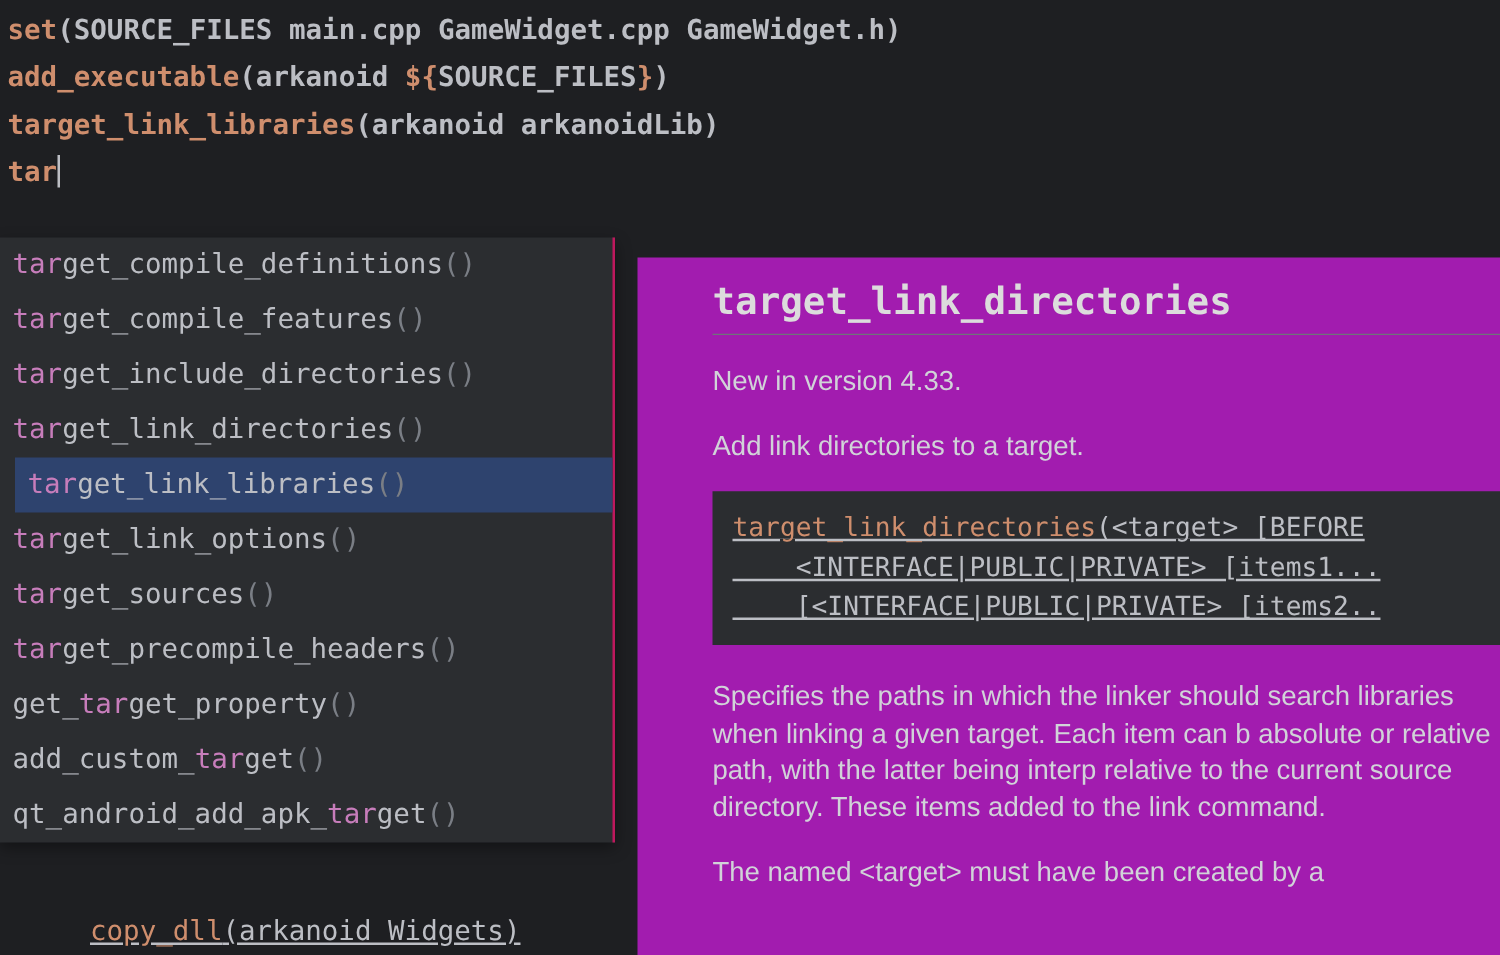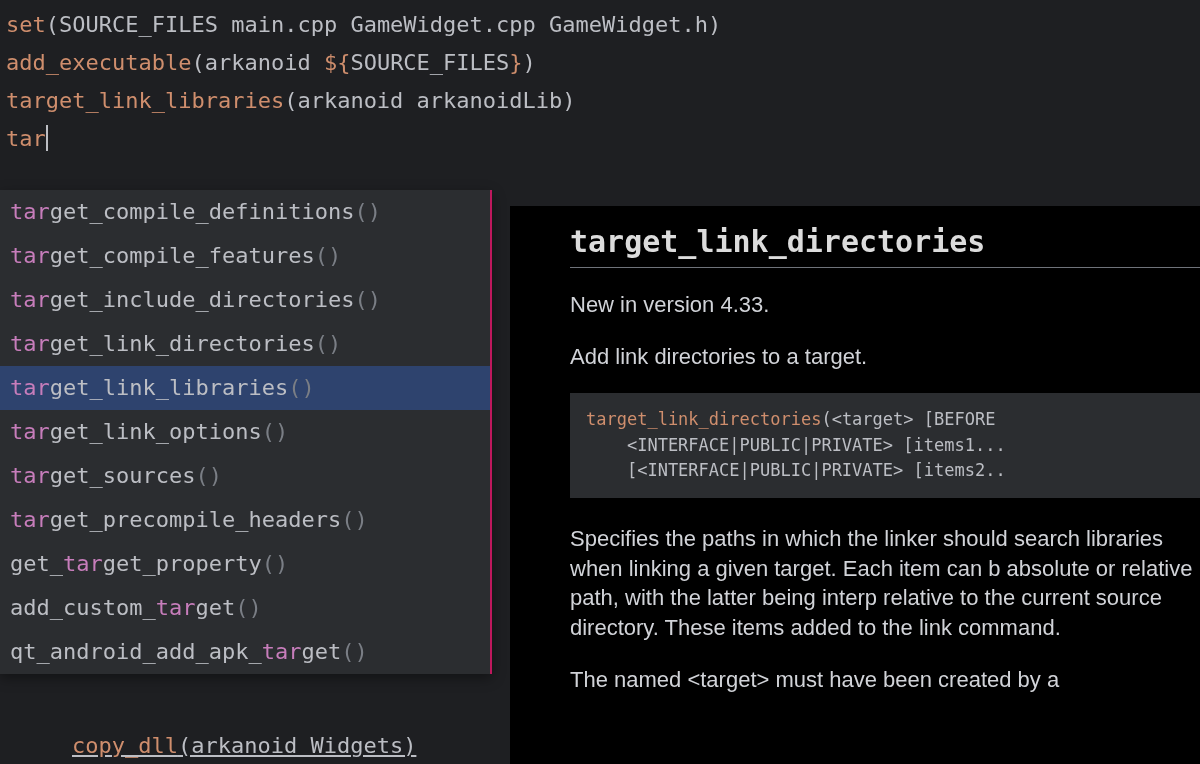--- a/index.html
+++ b/index.html
@@ -9,20 +9,21 @@
   font-size: 22px;
   color: #bcbec4;
   width: 1200px;
   height: 764px;
   overflow: hidden;
   position: relative;
 }
 .editor-area {
   padding: 6px 0 0 0;
   line-height: 38px;
+  font-weight: bold;
 }
 .code-line { padding-left: 6px; white-space: pre; }
 .kw { color: #cf8e6d; }
 .txt { color: #bcbec4; }
 .varbrace { color: #cf8e6d; }
 
 .typed-row { position: relative; padding-left: 6px;}
 .caret {
   display:inline-block;
   width:2px; height:26px;
@@ -40,21 +41,21 @@
   border-right: 2px solid #be185d;
   box-shadow: 0 4px 12px rgba(0,0,0,.4);
 }
 .popup-item {
   padding: 3px 10px 3px 10px;
   line-height: 38px;
   color: #bcbec4;
   cursor: pointer;
   white-space: pre;
 }
-.popup-item.selected { background: #2e436e; }
+.popup-item.selected { background: #2e436e; margin-left: 12px; }
 .popup-item .match { color: #c77dbb; }
 .popup-item .rest { color: #bcbec4; }
 .popup-item .sfx { color: #7a7e85; }
 
 .popup-hint {
   padding: 6px 10px;
   font-size: 17px;
   color: #6f737a;
   position: relative;
 }
@@ -68,46 +69,47 @@
   writing-mode: vertical-rl;
 }
 .hint-dots::before { content: "⋮"; }
 
 .doc-panel {
   position: absolute;
   top: 206px;
   left: 510px;
   right: 0;
   bottom: 0;
-  background: #000000;
+  background: #a21caf;
   color: #d1d3d8;
   font-family: -apple-system, 'Segoe UI', Arial, sans-serif;
   font-size: 22px;
   padding: 18px 0 0 60px;
 }
 .doc-title {
   font-family: 'Menlo','Monaco','Consolas',monospace;
   font-size: 30px;
   font-weight: 700;
   color: #dcdcdc;
   border-bottom: 1px solid #6f737a;
   padding-bottom: 8px;
   margin-bottom: 22px;
   margin-right: 0;
 }
 .doc-p { margin-bottom: 22px; line-height: 1.35; }
 .codeblock {
   background: #2b2d30;
   padding: 14px 16px;
   font-family: 'Menlo','Monaco','Consolas',monospace;
-  font-size: 17px;
+  font-size: 21px;
   color: #bcbec4;
   margin-bottom: 26px;
   line-height: 1.5;
   white-space: pre;
+  text-decoration: underline;
 }
 .codeblock .fn { color: #cf8e6d; }
 
 .bottom-code {
   position: absolute;
   bottom: 0px;
   left: 0;
   padding-left: 72px;
   line-height: 36px;
   color: #bcbec4;

